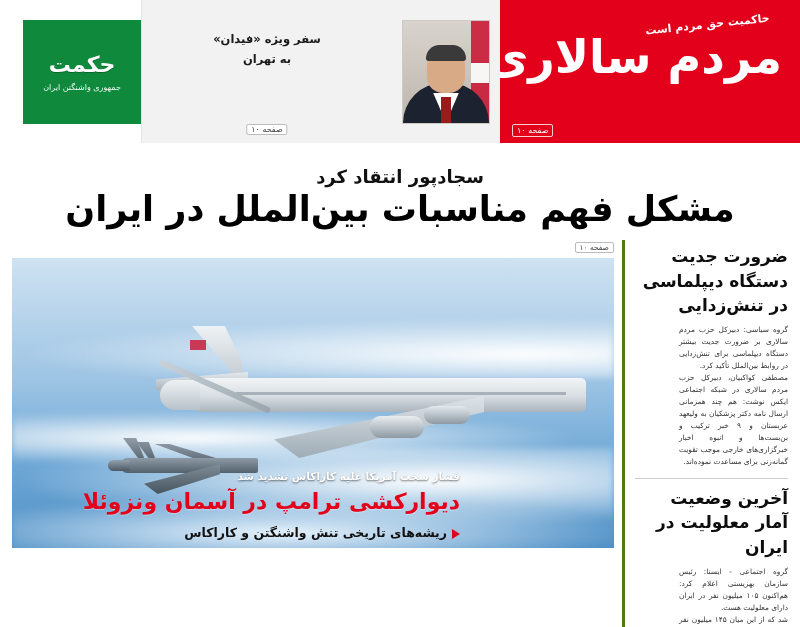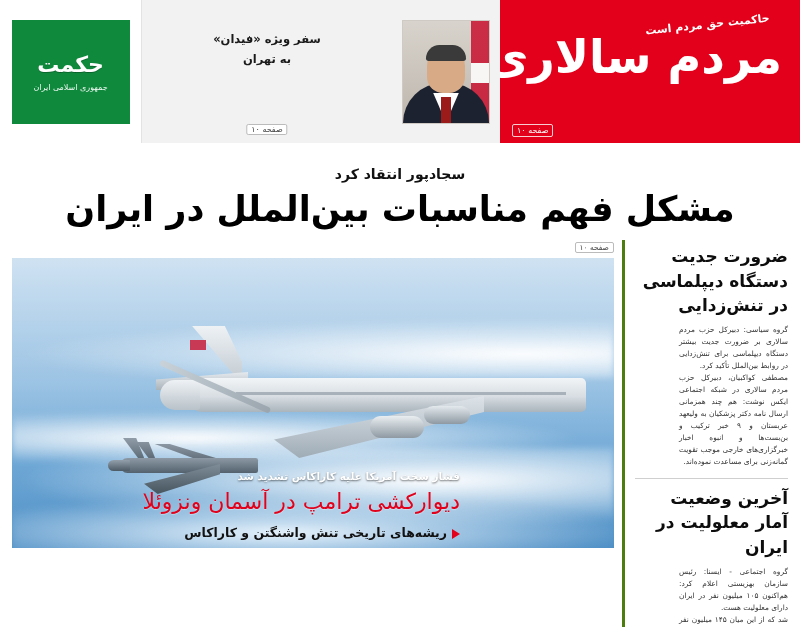--- a/index.html
+++ b/index.html
@@ -151,21 +151,20 @@
     opacity: .85;
   }
   .mh-green {
     flex: 0 0 142px;
     height: 143px;
     background: #ffffff;
     border-right: 1px solid #e3e3e3;
     position: relative;
     display: flex;
     align-items: center;
-    justify-content: center;
   }
   .mh-green-inner {
     width: 118px; height: 104px;
     background: #0f8a3d;
     color: #fff;
     position: relative;
     display: flex;
     flex-direction: column;
     align-items: center;
     justify-content: center;
@@ -201,21 +200,21 @@
     align-items: center;
     justify-content: center;
     letter-spacing: .2px;
   }
 
   
   .kicker {
     position: absolute;
     top: 166px; left: 0; width: 800px;
     text-align: center;
-    font-size: 14px;
+    font-size: 18px;
     font-weight: bold;
     color: #111;
   }
   .main-headline {
     position: absolute;
     top: 188px; left: 0; width: 800px;
     text-align: center;
     font-size: 35px;
     font-weight: bold;
     color: #000;
@@ -406,21 +405,21 @@
     color: #ffffff;
     text-shadow: 0 1px 2px rgba(0,0,0,.55);
     direction: rtl;
     width: 430px;
     text-align: right;
   }
   .ov-big {
     position: absolute;
     left: 18px; bottom: 34px;
     font-size: 22px;
-    font-weight: normal;
+    font-weight: bold;
     color: #e2001a;
     text-shadow: 0 1px 1px rgba(255,255,255,.35);
     direction: rtl;
     width: 430px;
     text-align: right;
   }
   .ov-sub {
     position: absolute;
     left: 18px; bottom: 8px;
     font-size: 12.5px;
@@ -472,21 +471,21 @@
         <div class="t-line">به تهران</div>
         <div class="t-page">صفحه ۱۰</div>
       </div>
 
     </div>
 
     <div class="mh-green">
       <div class="mh-green-inner">
         <div class="g-stripes"></div>
         <div class="g-title">حکمت</div>
-        <div class="g-sub">جمهوری اسلامی ایران</div>
+        <div class="g-sub">جمهوری واشنگتن ایران</div>
       </div>
     </div>
 
   </div>
 
 
   <div class="kicker">سجادپور انتقاد کرد</div>
   <div class="main-headline">مشکل فهم مناسبات بین‌الملل در ایران</div>
 
   <div class="content">

